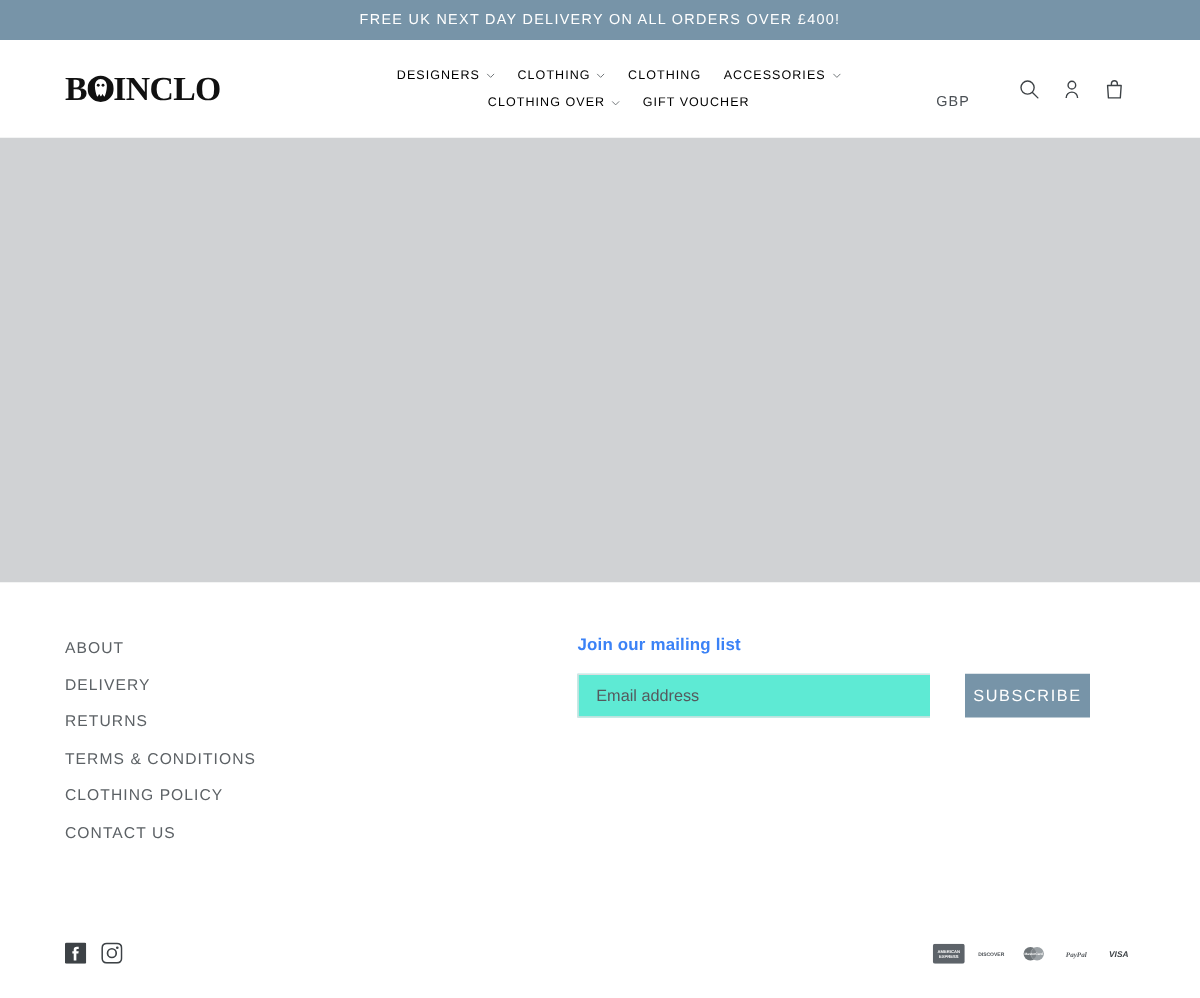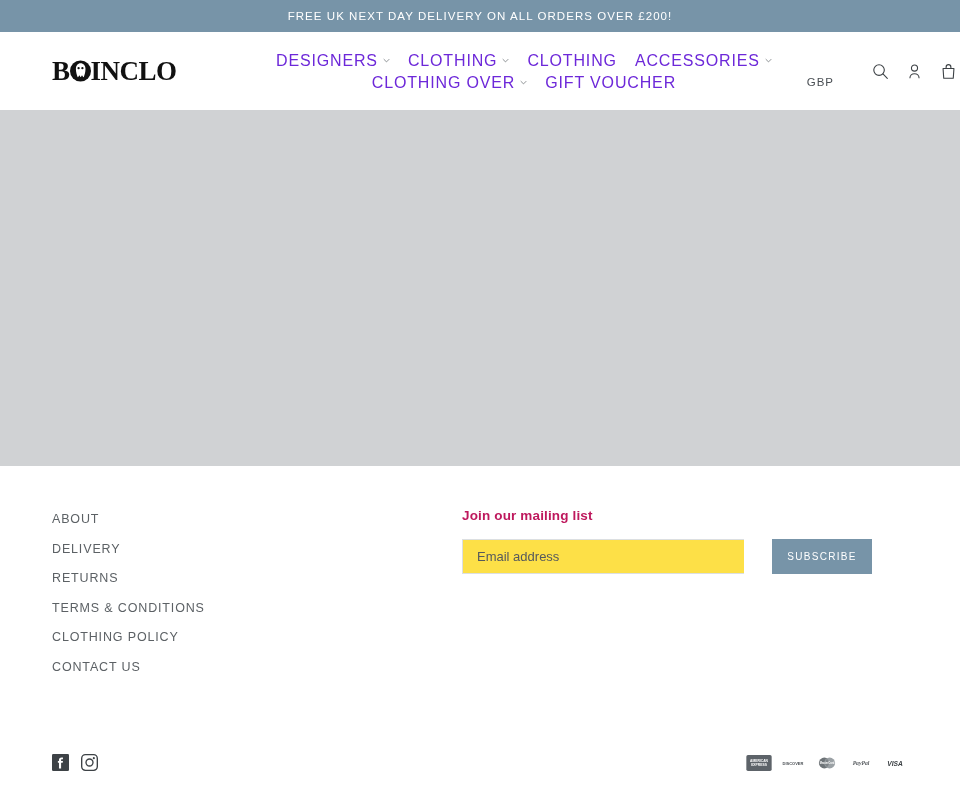--- a/index.html
+++ b/index.html
@@ -81,22 +81,22 @@
   }
   .nav-row {
     display: flex;
     align-items: center;
     justify-content: center;
     line-height: 22px;
   }
   .nav-item {
     display: inline-flex;
     align-items: center;
-    color: #6d28d9;
-    font-size: 16px;
+    color: #000000;
+    font-size: 10px;
     letter-spacing: 0.85px;
     text-decoration: none;
     padding: 0 9px;
     cursor: pointer;
     white-space: nowrap;
   }
   .caret {
     display: inline-block;
     margin-left: 5px;
     width: 7px;
@@ -161,49 +161,49 @@
     font-size: 12.5px;
     letter-spacing: 0.85px;
     text-decoration: none;
     cursor: pointer;
   }
 
   .newsletter { flex: 1 1 auto; padding-top: 2px; }
   .newsletter-title {
     font-size: 13.5px;
     font-weight: bold;
-    color: #be185d;
+    color: #3b82f6;
     letter-spacing: 0.15px;
     margin-bottom: 16px;
   }
   .newsletter-form {
     display: flex;
     width: 410px;
     height: 35px;
   }
   .newsletter-input {
     flex: 1 1 auto;
     border: 1px solid #dcdfe1;
     border-right: none;
-    background: #fde047;
+    background: #5eead4;
     padding: 0 14px;
     font-family: "Liberation Sans", sans-serif;
     font-size: 13px;
     color: #3d4246;
     outline: none;
   }
   .newsletter-input::placeholder { color: #55595d; opacity: 1; }
   .newsletter-submit {
     flex: 0 0 auto;
     width: 100px;
     border: none;
     background: #7794a8;
     color: #ffffff;
     font-family: "Liberation Sans", sans-serif;
-    font-size: 10px;
+    font-size: 13px;
     letter-spacing: 1.3px;
     cursor: pointer;
     margin-left: 28px;
   }
 
   .footer-bottom {
     padding-top: 68px;
     display: flex;
     align-items: center;
     justify-content: space-between;
@@ -240,21 +240,21 @@
 
   .copyright-row {
     padding-top: 34px;
     padding-bottom: 18px;
   }
 </style>
 </head>
 <body>
 
 <div class="announcement-bar">
-  <span class="announcement-text">FREE UK NEXT DAY DELIVERY ON ALL ORDERS OVER £200!</span>
+  <span class="announcement-text">FREE UK NEXT DAY DELIVERY ON ALL ORDERS OVER £400!</span>
 </div>
 
 <header class="site-header">
 
   <a class="logo-link">
     <span class="logo-wrap">
       <span>B</span>
         <span class="logo-o">
           <svg width="21" height="22" viewBox="0 0 21 22">
             <circle cx="10.5" cy="11" r="10.5" fill="#111111"></circle>

